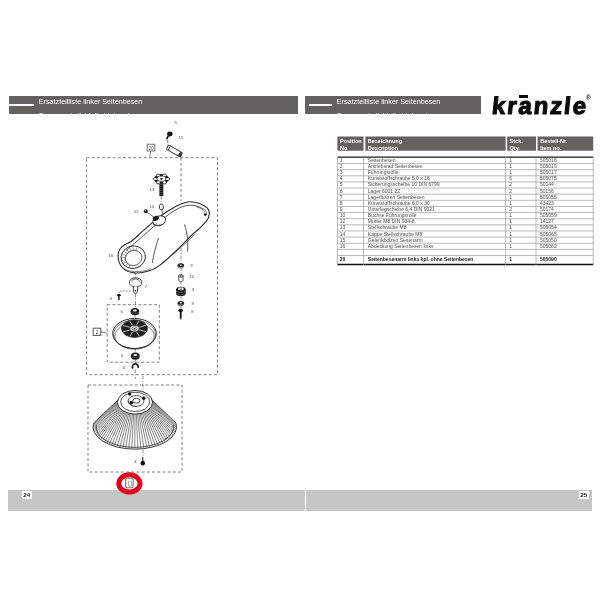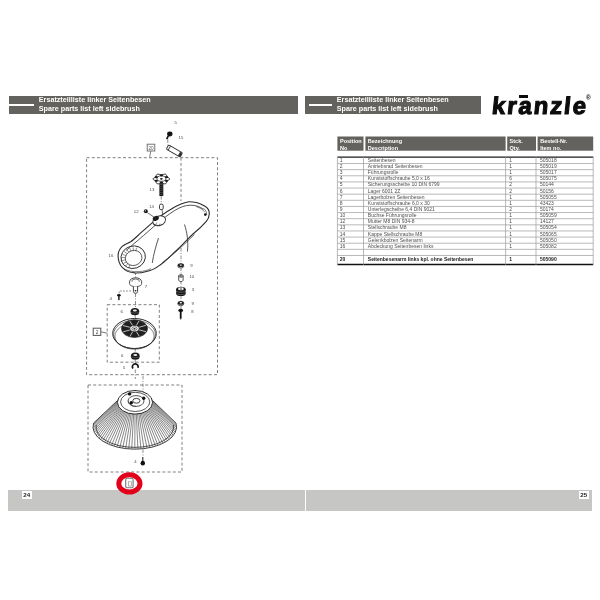--- a/index.html
+++ b/index.html
@@ -1,19 +1,19 @@
 <!DOCTYPE html>
 <html><head>
 <meta charset="utf-8">
 <style>
 html,body{margin:0;padding:0;}
 body{width:600px;height:600px;position:relative;background:#fff;font-family:"Liberation Sans",sans-serif;overflow:hidden;}
 .abs{position:absolute;}
 .hbar{background:#63625f;height:18.6px;}
-.htxt{color:#fff;font-weight:bold;font-size:7.2px;line-height:9px;white-space:nowrap;}
+.htxt{color:#fff;font-weight:normal;font-size:7.2px;line-height:14px;white-space:nowrap;}
 .footer{background:#c6c6c5;height:21px;top:490px;}
 .pgno{background:#fff;font-weight:bold;font-size:6.2px;color:#1a1a1a;width:10.6px;height:8.4px;top:490.6px;text-align:center;line-height:8.6px;}
 .logo{font-weight:bold;color:#0c0c0c;font-size:24px;letter-spacing:1.9px;transform:skewX(-6deg);-webkit-text-stroke:1.1px #0c0c0c;}
 </style>
 </head>
 <body>
 
 <div class="abs footer" style="left:8px;width:297.4px;"></div>
 <div class="abs footer" style="left:306.2px;width:285.8px;"></div>
 <div class="abs pgno" style="left:21.5px;">24</div>

